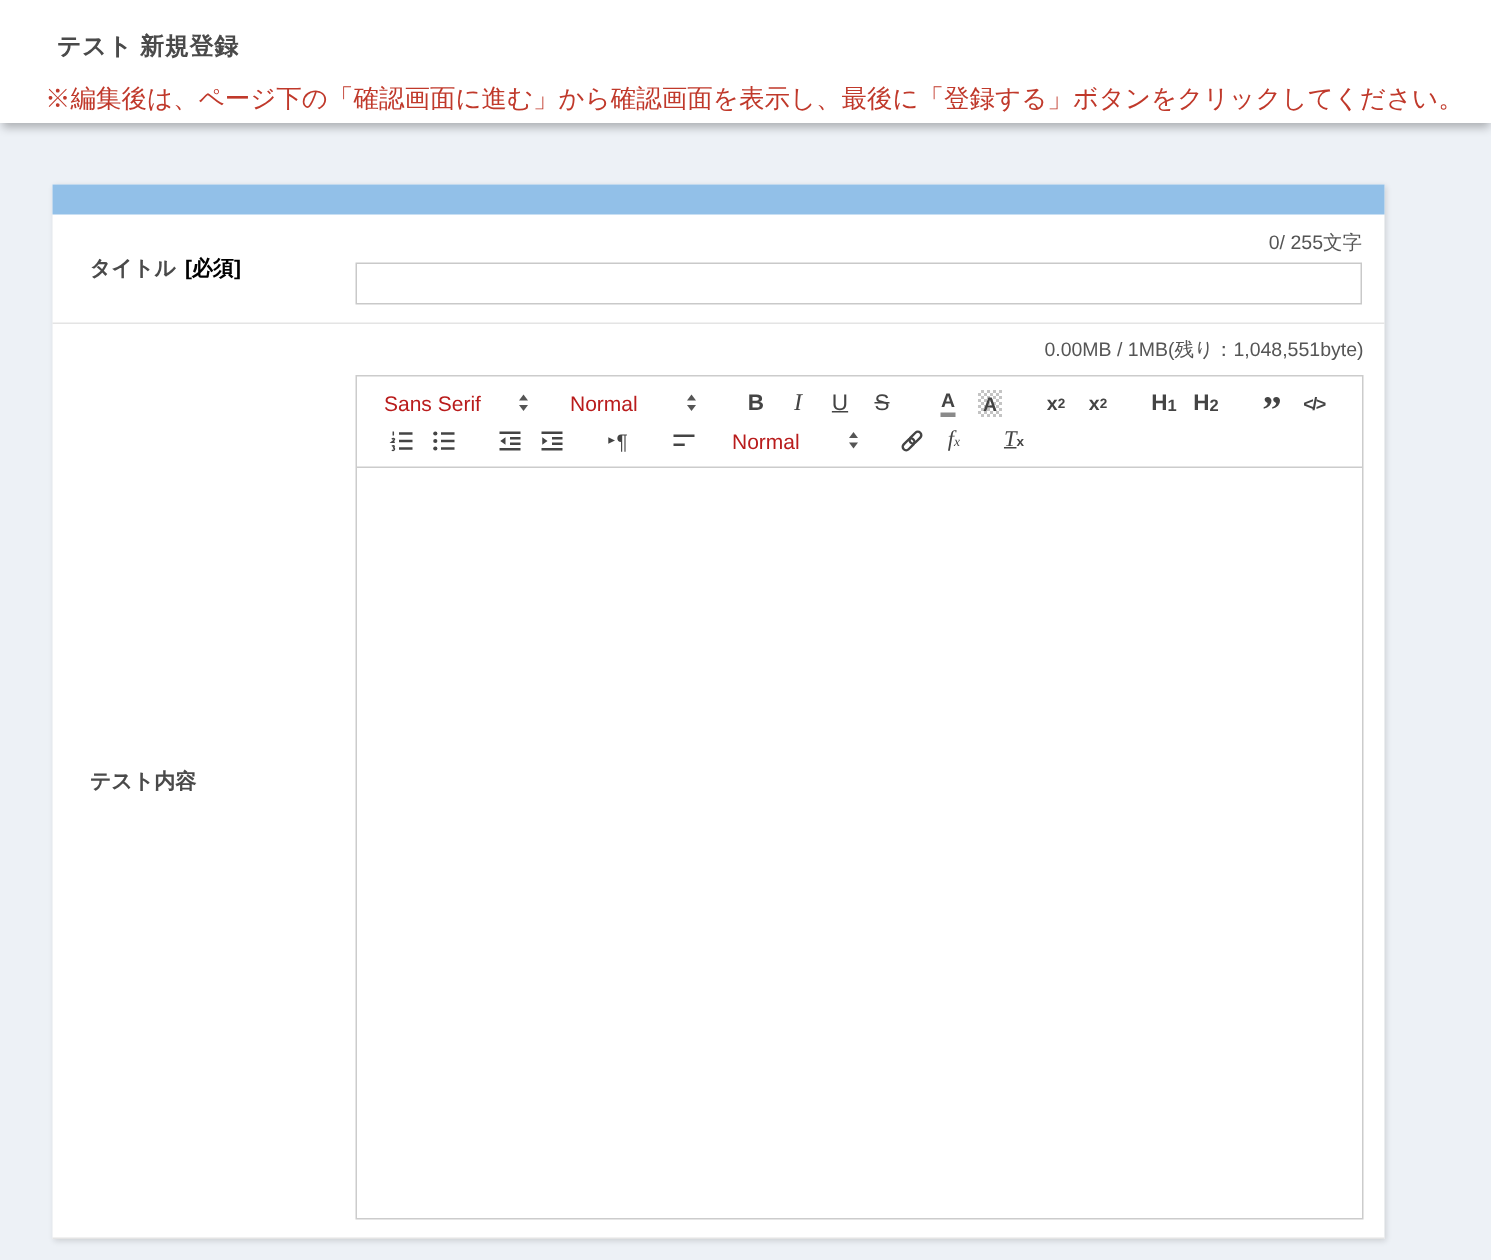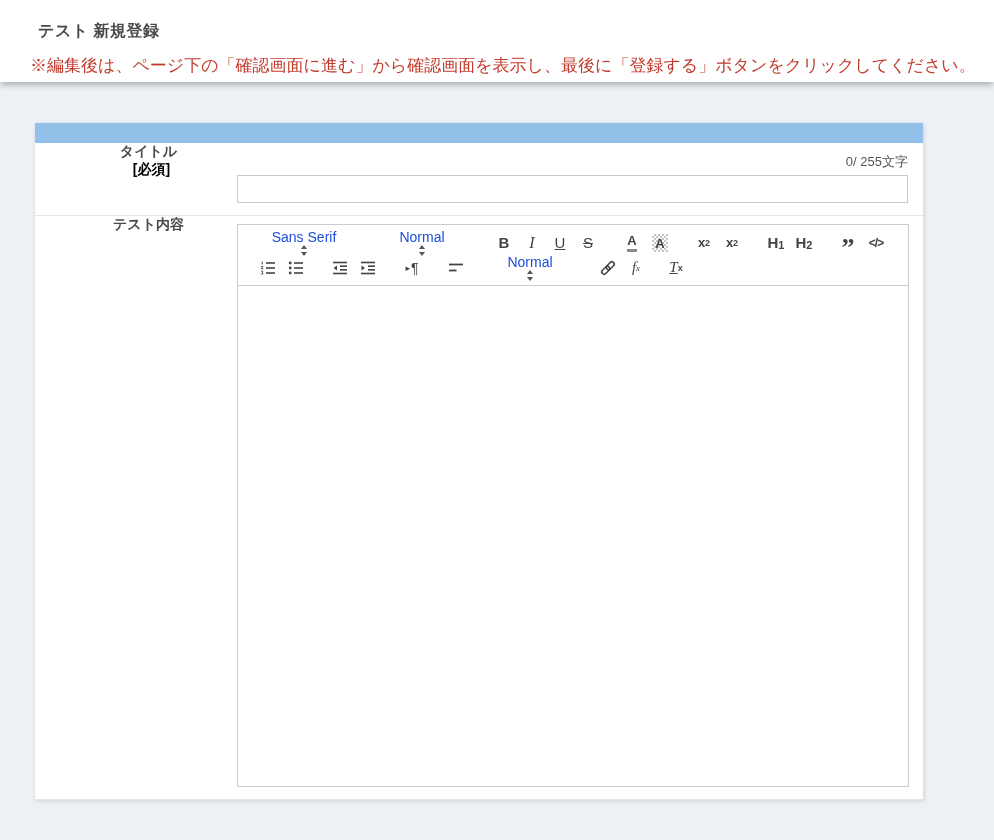--- a/index.html
+++ b/index.html
@@ -49,21 +49,20 @@
     padding-right:15px;
     border-bottom:1px solid #e4e4e4;
   }
   .row-label{
     display:flex;
     align-items:center;
     padding-left:25px;
     font-size:14px;
     font-weight:bold;
     color:#4a4a4a;
-    flex-direction:column;
   }
   .required{ color:#000000; margin-left:6px; }
 
   .title-content{ padding:10px 0 12px; }
   .counter{ text-align:right; font-size:13px; color:#555; margin-bottom:4px; }
   .text-input{
     width:100%;
     height:28px;
     border:1px solid #c9c9c9;
     font-size:14px;
@@ -87,21 +86,21 @@
     min-width:24px; height:24px;
     margin-right:4px;
     color:#444;
     cursor:pointer;
     user-select:none;
   }
   .tb-btn svg{ display:block; }
 
   .picker{
     display:flex; align-items:center; justify-content:space-between;
-    color:#1d4ed8; font-size:14px; cursor:pointer; user-select:none;flex-direction:column;
+    color:#b91c1c; font-size:14px; cursor:pointer; user-select:none;
   }
   .picker.font{ width:96px; margin-right:28px; }
   .picker.size{ width:84px; margin-right:28px; }
   .picker.lh{ width:84px; margin-right:24px; }
   .updown{ display:flex; flex-direction:column; gap:3px; }
   .tri-up{ width:0;height:0;border-left:3.5px solid transparent;border-right:3.5px solid transparent;border-bottom:4px solid #555; }
   .tri-down{ width:0;height:0;border-left:3.5px solid transparent;border-right:3.5px solid transparent;border-top:4px solid #555; }
 
   
   .g-bold{ font-weight:bold; font-size:15px; }
@@ -156,20 +155,21 @@
       <div class="counter">0/ 255文字</div>
       <input type="text" class="text-input" value="" style="">
     </div>
   </section>
 
   <section class="row">
     <div class="row-label">
       <span>テスト内容</span>
     </div>
     <div class="editor-content-row">
+      <div class="size-info">0.00MB / 1MB(残り：1,048,551byte)</div>
 
       <div class="editor">
         <div class="toolbar">
 
           <div class="tb-row">
             <div class="picker font">
               <span>Sans Serif</span>
               <span class="updown">
                   <i class="tri-up"></i>
                   <i class="tri-down"></i>

